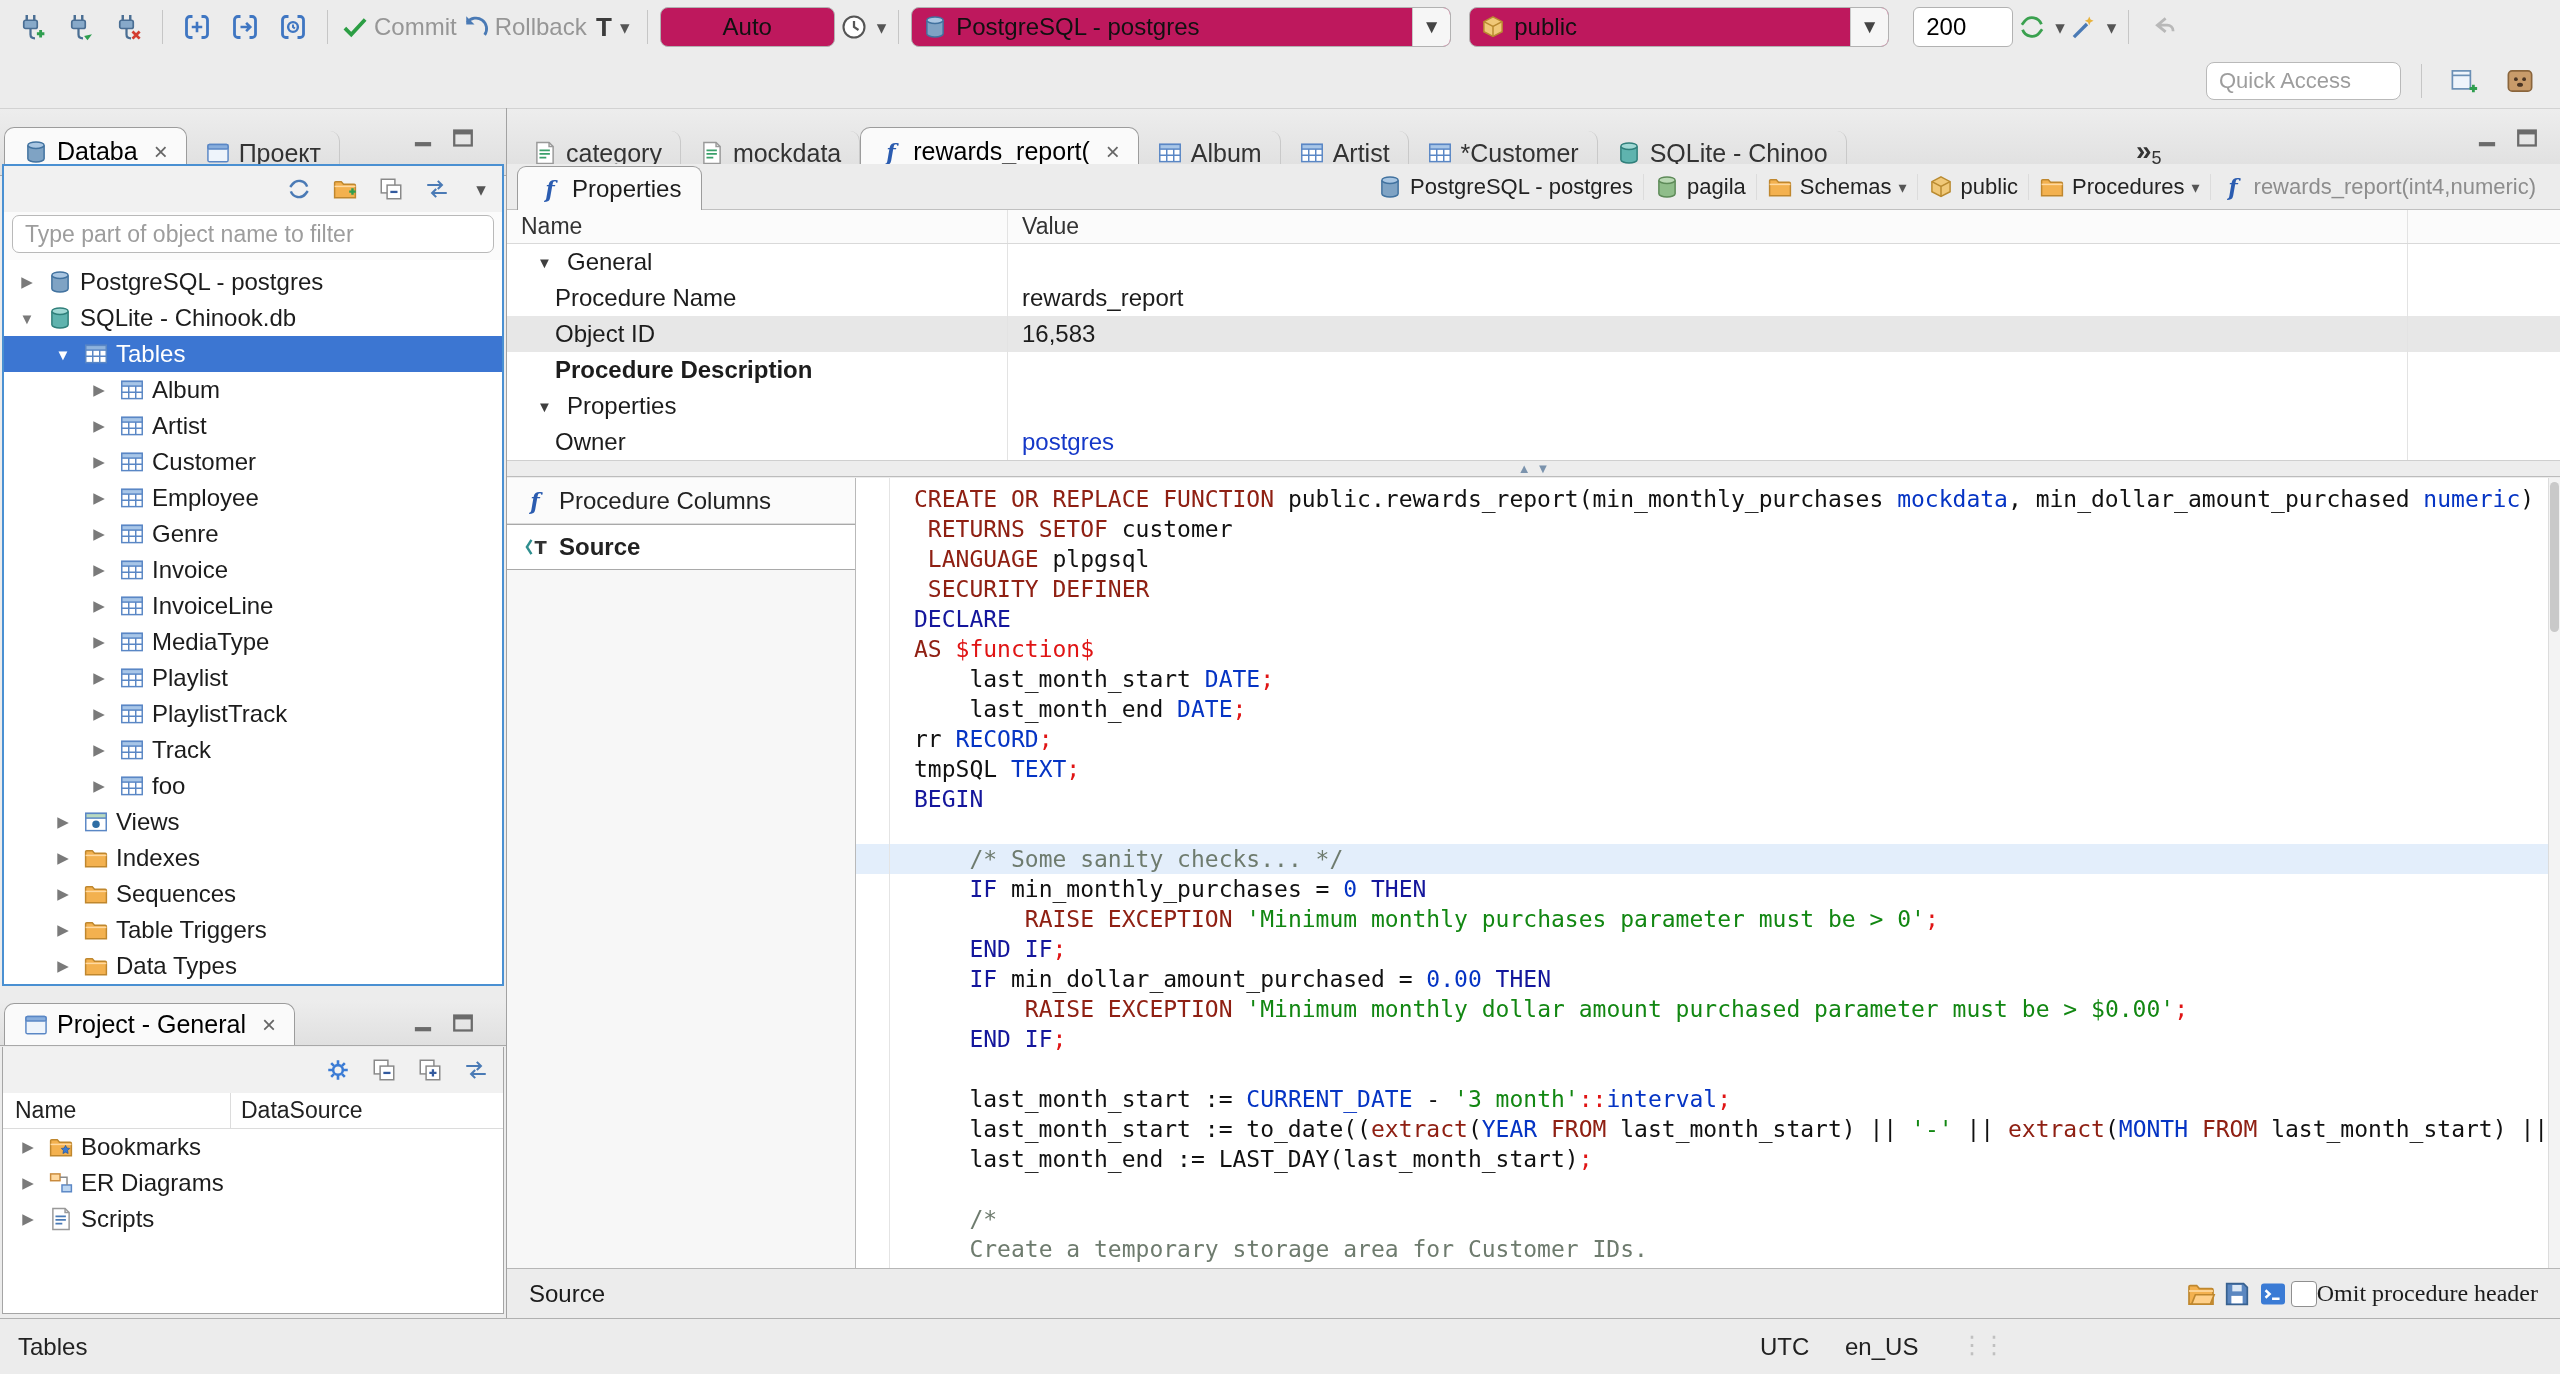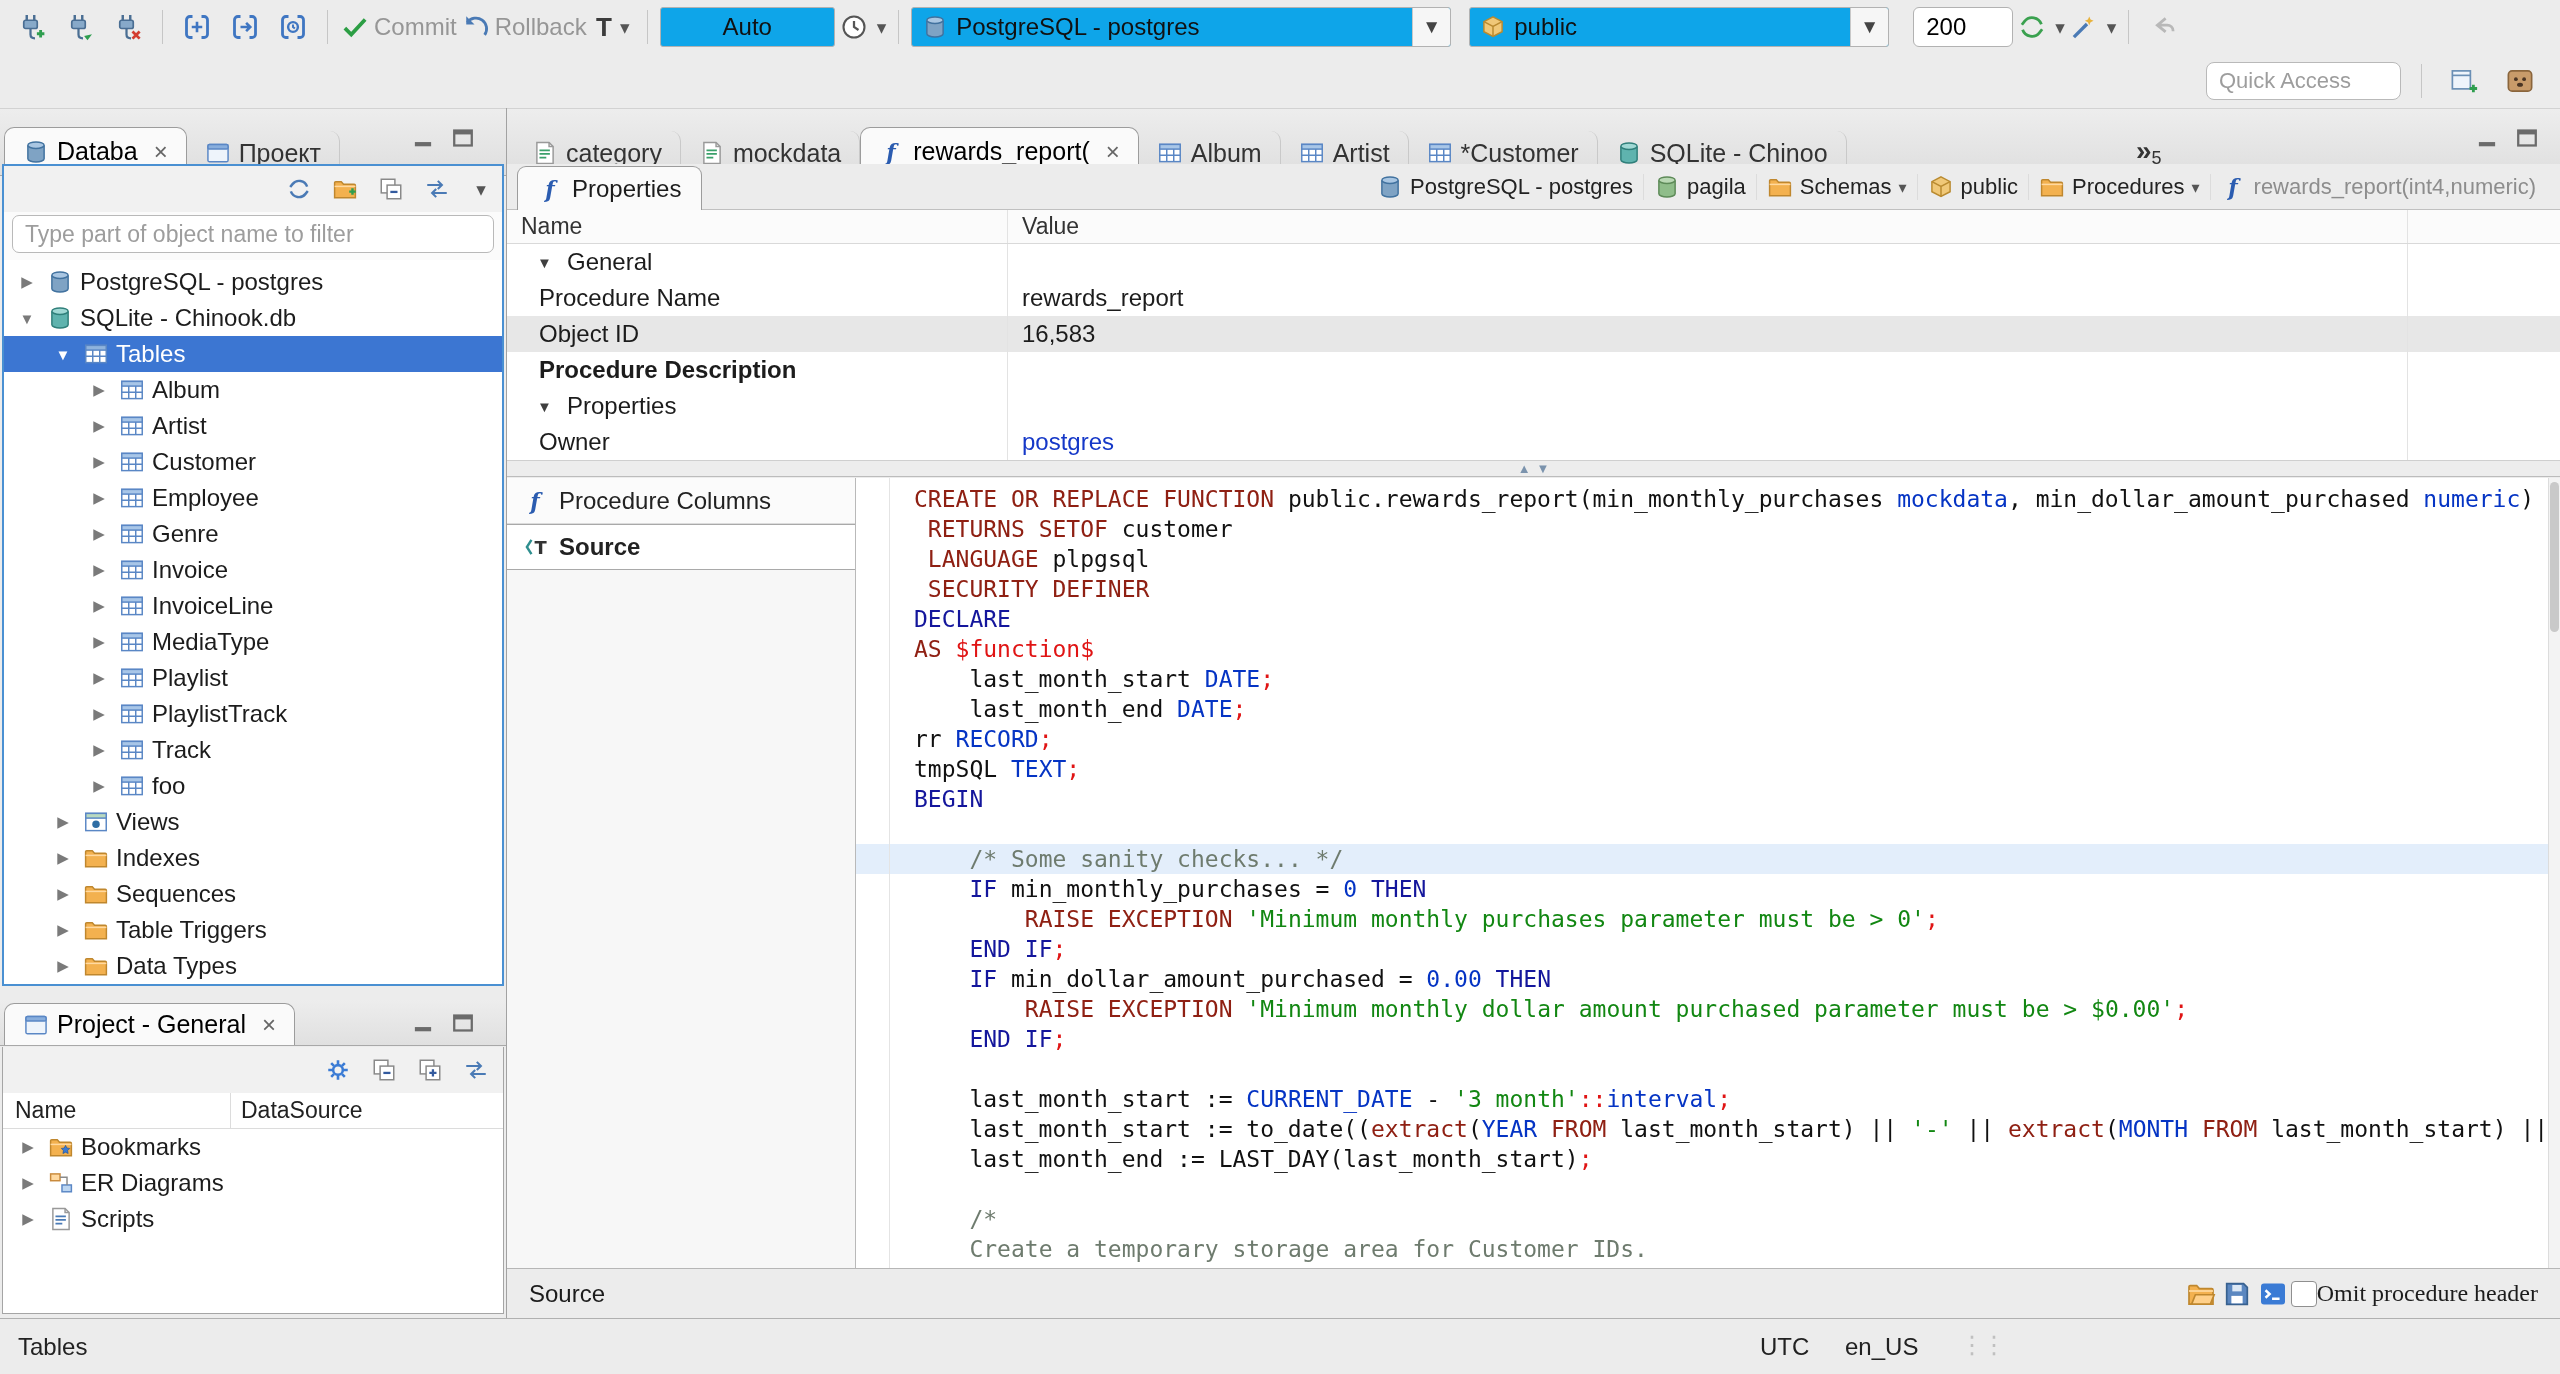--- a/index.html
+++ b/index.html
@@ -9,21 +9,21 @@
 .ic svg{width:100%;height:100%;display:block;}
 .ic.big{width:30px;height:30px;}
 .caret{font-size:19px;color:#555;margin-left:4px;}
 
 #toolbar1{position:absolute;left:0;top:0;width:2560px;height:54px;display:flex;align-items:center;padding:0 10px;gap:4px;background:#ececec;}
 #toolbar2{position:absolute;left:0;top:54px;width:2560px;height:54px;display:flex;align-items:center;padding:0 18px;gap:12px;background:#ececec;}
 .tbtn{display:flex;align-items:center;justify-content:center;height:44px;min-width:44px;border-radius:6px;gap:4px;}
 .tsep{width:1px;height:34px;background:#c6c6c6;margin:0 8px;flex:none;}
 .tlabel{color:#969696;font-size:24px;}
 .txn-label{color:#3c3c3c;font-weight:bold;font-size:26px;}
-.combo{display:flex;align-items:center;background:#0ea5e9;border:1px solid #b2b2b2;border-radius:3px;height:40px;padding:0 0 0 10px;gap:8px;overflow:hidden;}
+.combo{display:flex;align-items:center;background:#be185d;border:1px solid #b2b2b2;border-radius:8px;height:40px;padding:0 0 0 10px;gap:8px;overflow:hidden;}
 .combo .combo-text{white-space:nowrap;font-size:24px;color:#111;}
 .combo .combo-arrow{width:38px;height:100%;border-left:1px solid #c8c8c8;display:flex;align-items:center;justify-content:center;color:#444;margin-left:auto;background:#f6f6f6;font-size:19px;}
 #auto-combo{width:175px;justify-content:center;padding:0;}
 #ds-combo{width:540px;}
 #schema-combo{width:420px;}
 #fetch-size{width:100px;height:40px;border:1px solid #b2b2b2;border-radius:6px;background:#fff;font-size:24px;padding:0 12px;font-family:"Liberation Sans",sans-serif;}
 #quick-access{width:195px;height:38px;border:1px solid #b9b9b9;border-radius:8px;background:#fff;font-size:22px;padding:0 12px;color:#333;font-family:"Liberation Sans",sans-serif;}
 #quick-access::placeholder{color:#9d9d9d;}
 input::placeholder{color:#9d9d9d;}
 
@@ -73,21 +73,21 @@
 .bc.muted{color:#8d8d8d;}
 .bcaret{font-size:16px;color:#555;}
 
 #props{position:absolute;left:507px;top:210px;width:2053px;height:250px;background:#fff;overflow:hidden;}
 #props-header{height:34px;display:flex;border-bottom:1px solid #d9d9d9;background:#fbfbfb;color:#333;font-size:23px;}
 .col-name{width:501px;padding-left:14px;border-right:1px solid #e3e3e3;display:flex;align-items:center;height:100%;}
 .col-value{width:1400px;padding-left:14px;border-right:1px solid #e3e3e3;display:flex;align-items:center;height:100%;}
 .col-rest{flex:1;height:100%;}
 .prow{display:flex;height:36px;align-items:stretch;font-size:24px;}
 .prow.psel{background:#e7e7e7;}
-.pname{width:501px;display:flex;align-items:center;padding-left:32px;border-right:1px solid #e3e3e3;gap:6px;}
+.pname{width:501px;display:flex;align-items:center;padding-left:48px;border-right:1px solid #e3e3e3;gap:6px;}
 .pname.pgroup{padding-left:30px;}
 .pname.pbold{font-weight:bold;}
 .pvalue{width:1400px;display:flex;align-items:center;padding-left:14px;border-right:1px solid #e3e3e3;}
 .prest{flex:1;}
 .garr{color:#3f3f3f;font-size:15px;width:24px;flex:none;}
 .plink{color:#1538c8;}
 
 #sash{position:absolute;left:507px;top:460px;width:2053px;height:17px;background:#ededed;border-top:1px solid #cfcfcf;border-bottom:1px solid #bcbcbc;display:flex;justify-content:center;align-items:center;gap:6px;color:#7b93ad;font-size:13px;}
 
 #side-panel{position:absolute;left:507px;top:478px;width:349px;height:790px;background:#f7f7f7;border-right:1px solid #b9b9b9;}

